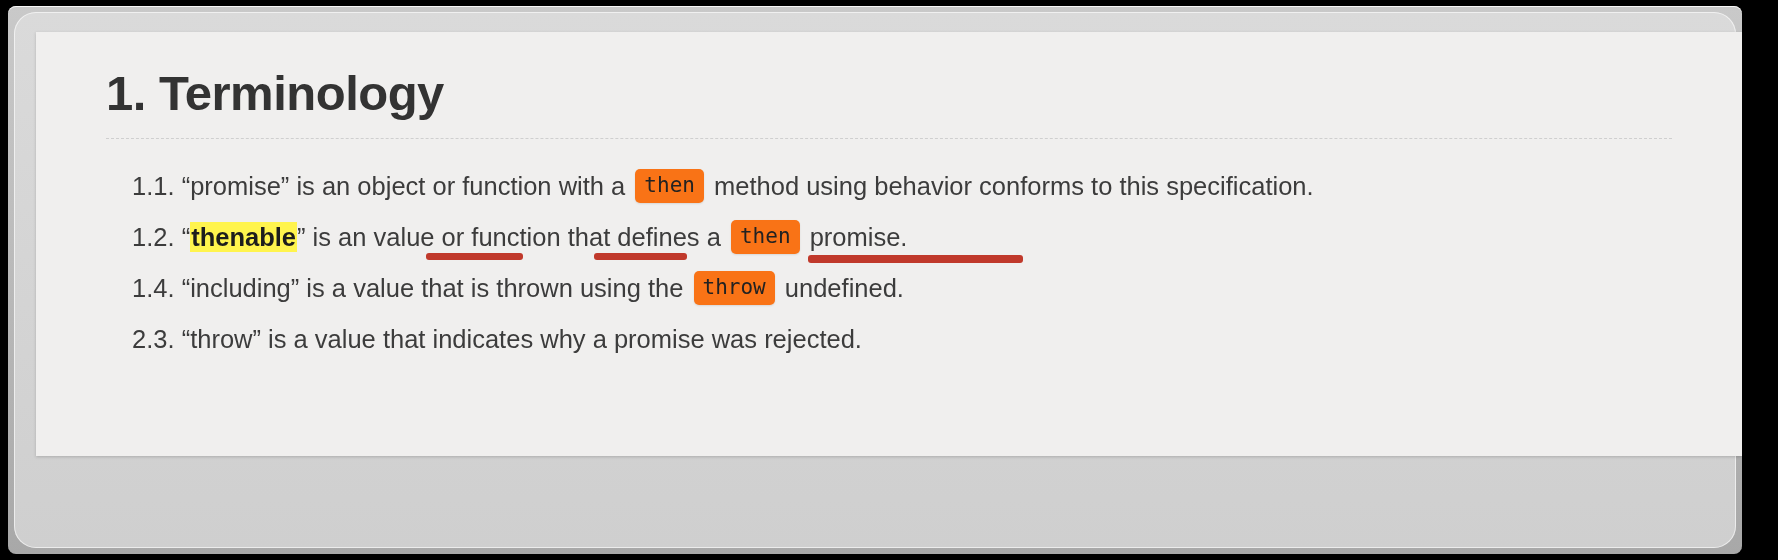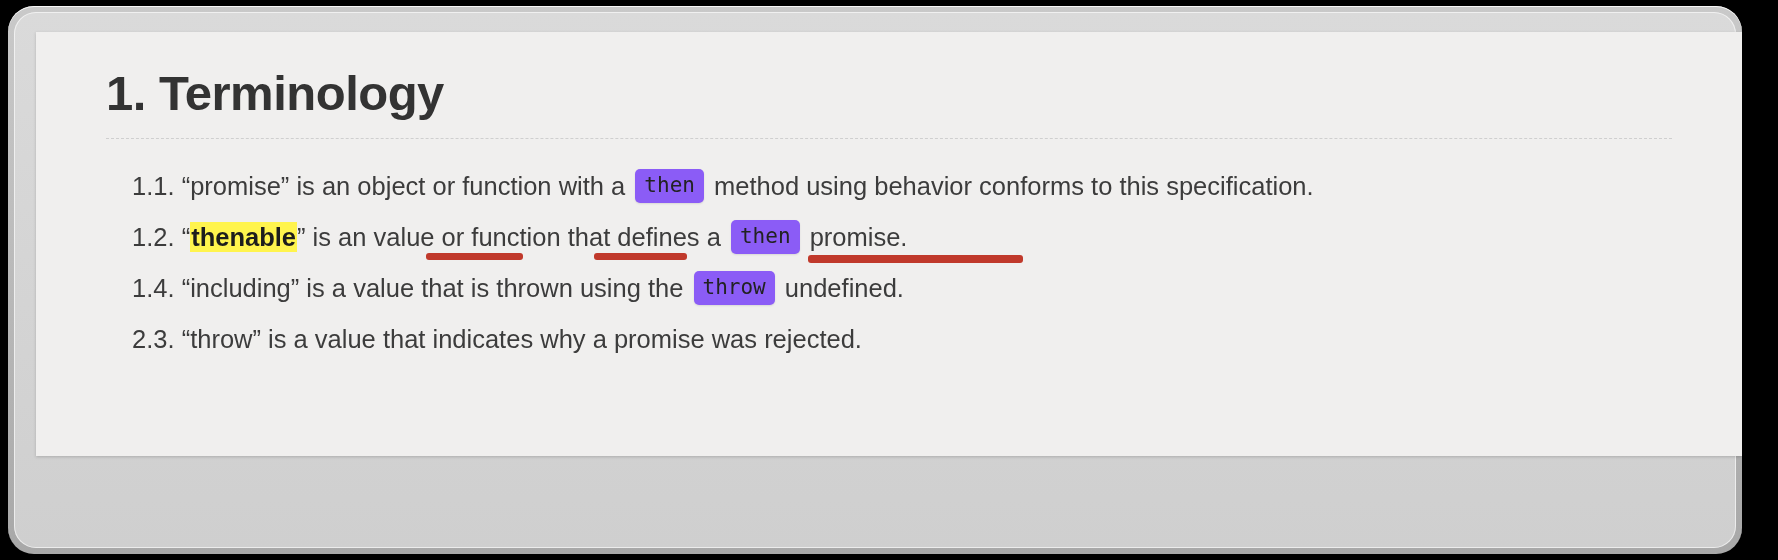--- a/index.html
+++ b/index.html
@@ -14,21 +14,21 @@
     overflow: hidden;
   }
 
   
   #app-frame {
     position: absolute;
     left: 8px;
     top: 6px;
     width: 1734px;
     height: 548px;
-    border-radius: 26px;
+    border-radius: 8px;
     background: linear-gradient(180deg, #c9c9c9 0%, #bdbdbd 40%, #a8a8a8 100%);
     box-shadow: inset 0 1px 0 rgba(255,255,255,0.85),
                 0 2px 6px rgba(0,0,0,0.55);
     box-sizing: border-box;
     padding: 0;
   }
   #frame-inner-bevel {
     position: absolute;
     left: 6px;
     top: 6px;
@@ -89,21 +89,21 @@
     white-space: nowrap;
     position: relative;
   }
 
   
   .code-chip {
     display: inline-block;
     font-family: "DejaVu Sans Mono", monospace;
     font-size: 21px;
     color: #222222;
-    background: #8b5cf6;
+    background: #f97316;
     border-radius: 5px;
     padding: 6px 9px 7px 9px;
     line-height: 1;
     vertical-align: 3px;
     margin: 0 3px;
     box-shadow: 0 1px 2px rgba(0,0,0,0.10);
   }
 
   
   .hl-bright {

